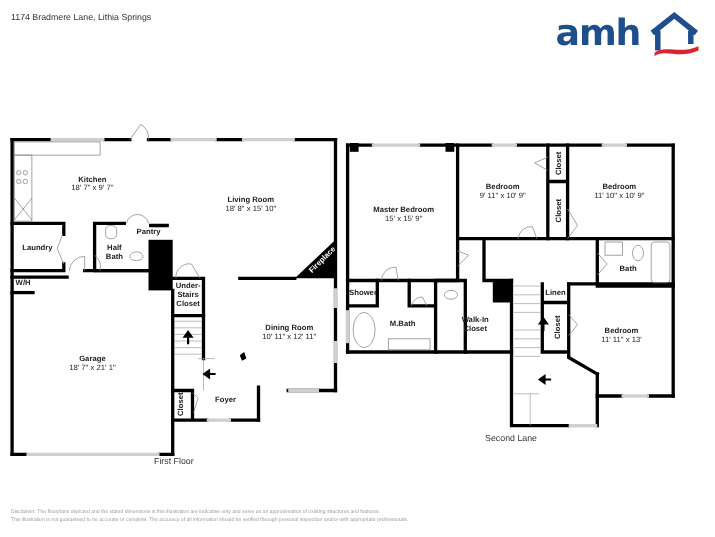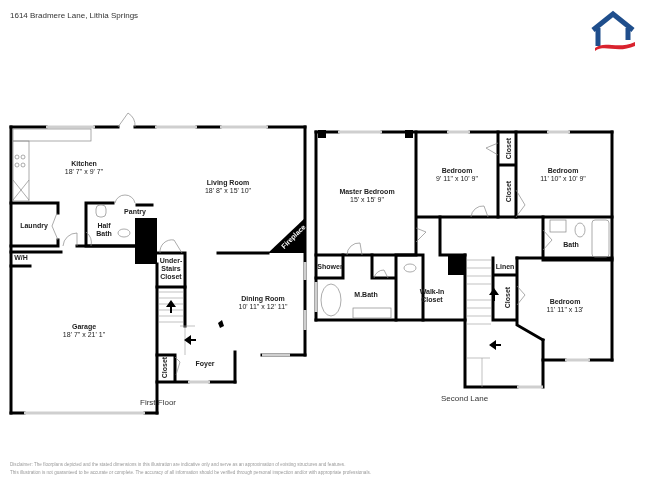--- a/index.html
+++ b/index.html
@@ -13,23 +13,24 @@
   .room-label .name { font-weight:bold; display:block; }
   .room-label .dim { display:block; }
   .vert { position:absolute; font-size:7px; font-weight:bold; white-space:nowrap; transform:rotate(-90deg); transform-origin:center center; }
   .vert-white { color:#fff; transform:rotate(-45deg); }
   .floor-label { position:absolute; font-size:8px; color:#333; }
   .disclaimer { position:absolute; left:10px; top:461px; font-size:4.6px; line-height:8px; color:#9a9a9a; width:640px; }
 </style>
 </head>
 <body>
 
-<div class="address">1614 Bradmere Lane, Lithia Springs</div>
+<div class="address">1174 Bradmere Lane, Lithia Springs</div>
 
 <div class="logo">
+  <span class="logo-text">amh</span>
   <svg width="135" height="44" style="position:absolute;left:0;top:0;">
     <path d="M88 22 L108 6 L128 22" fill="none" stroke="#1f4e8c" stroke-width="5" stroke-linejoin="miter"></path>
     <path d="M93 20 L93 38 M123 20 L123 32" stroke="#1f4e8c" stroke-width="5"></path>
     <path d="M90 40 C100 32, 112 42, 130 34 L130 38 C112 46, 100 36, 90 43 Z" fill="#d9232e"></path>
   </svg>
 </div>
 
 <svg class="plan" viewBox="0 0 650 488" width="650" height="488">
   <g stroke="#000" stroke-width="3" fill="none" stroke-linecap="square">
 
@@ -195,21 +196,21 @@
 </div>
 <div class="room-label" style="left:263px;top:295px;">
   <span class="name">Dining Room</span>
   <span class="dim">10' 11" x 12' 11"</span>
 </div>
 <div class="room-label" style="left:205px;top:360px;">
   <span class="name">Foyer</span>
 </div>
 <div class="vert" style="left:154px;top:364px;">Closet</div>
 <div class="vert vert-white" style="left:278px;top:233px;">Fireplace</div>
-<div class="floor-label" style="left:140px;top:398px;">First Floor</div>
+<div class="floor-label" style="left:140px;top:415px;">First Floor</div>
 
 <div class="room-label" style="left:367px;top:188px;">
   <span class="name">Master Bedroom</span>
   <span class="dim">15' x 15' 9"</span>
 </div>
 <div class="room-label" style="left:457px;top:167px;">
   <span class="name">Bedroom</span>
   <span class="dim">9' 11" x 10' 9"</span>
 </div>
 <div class="room-label" style="left:563px;top:167px;">

